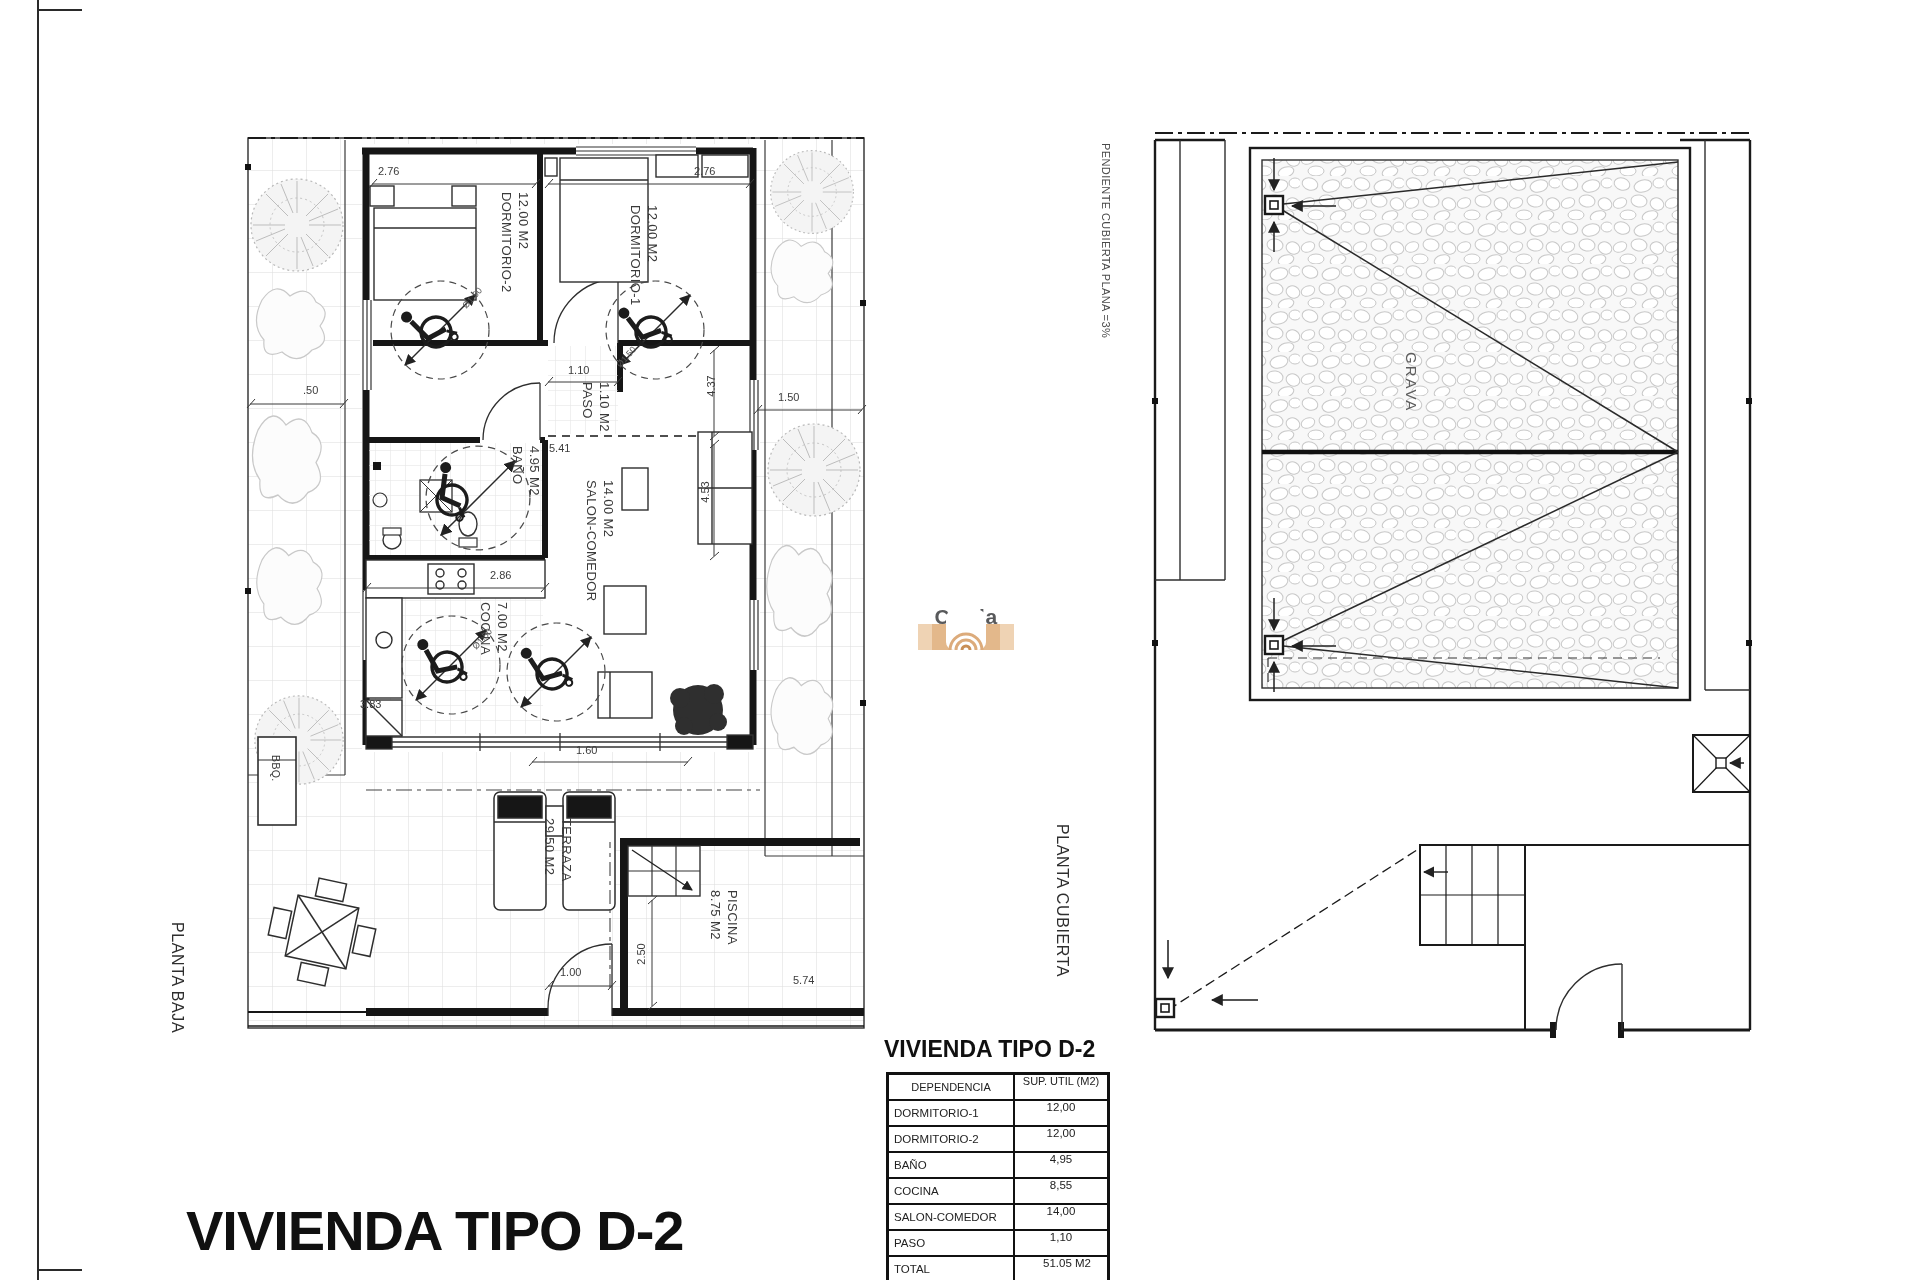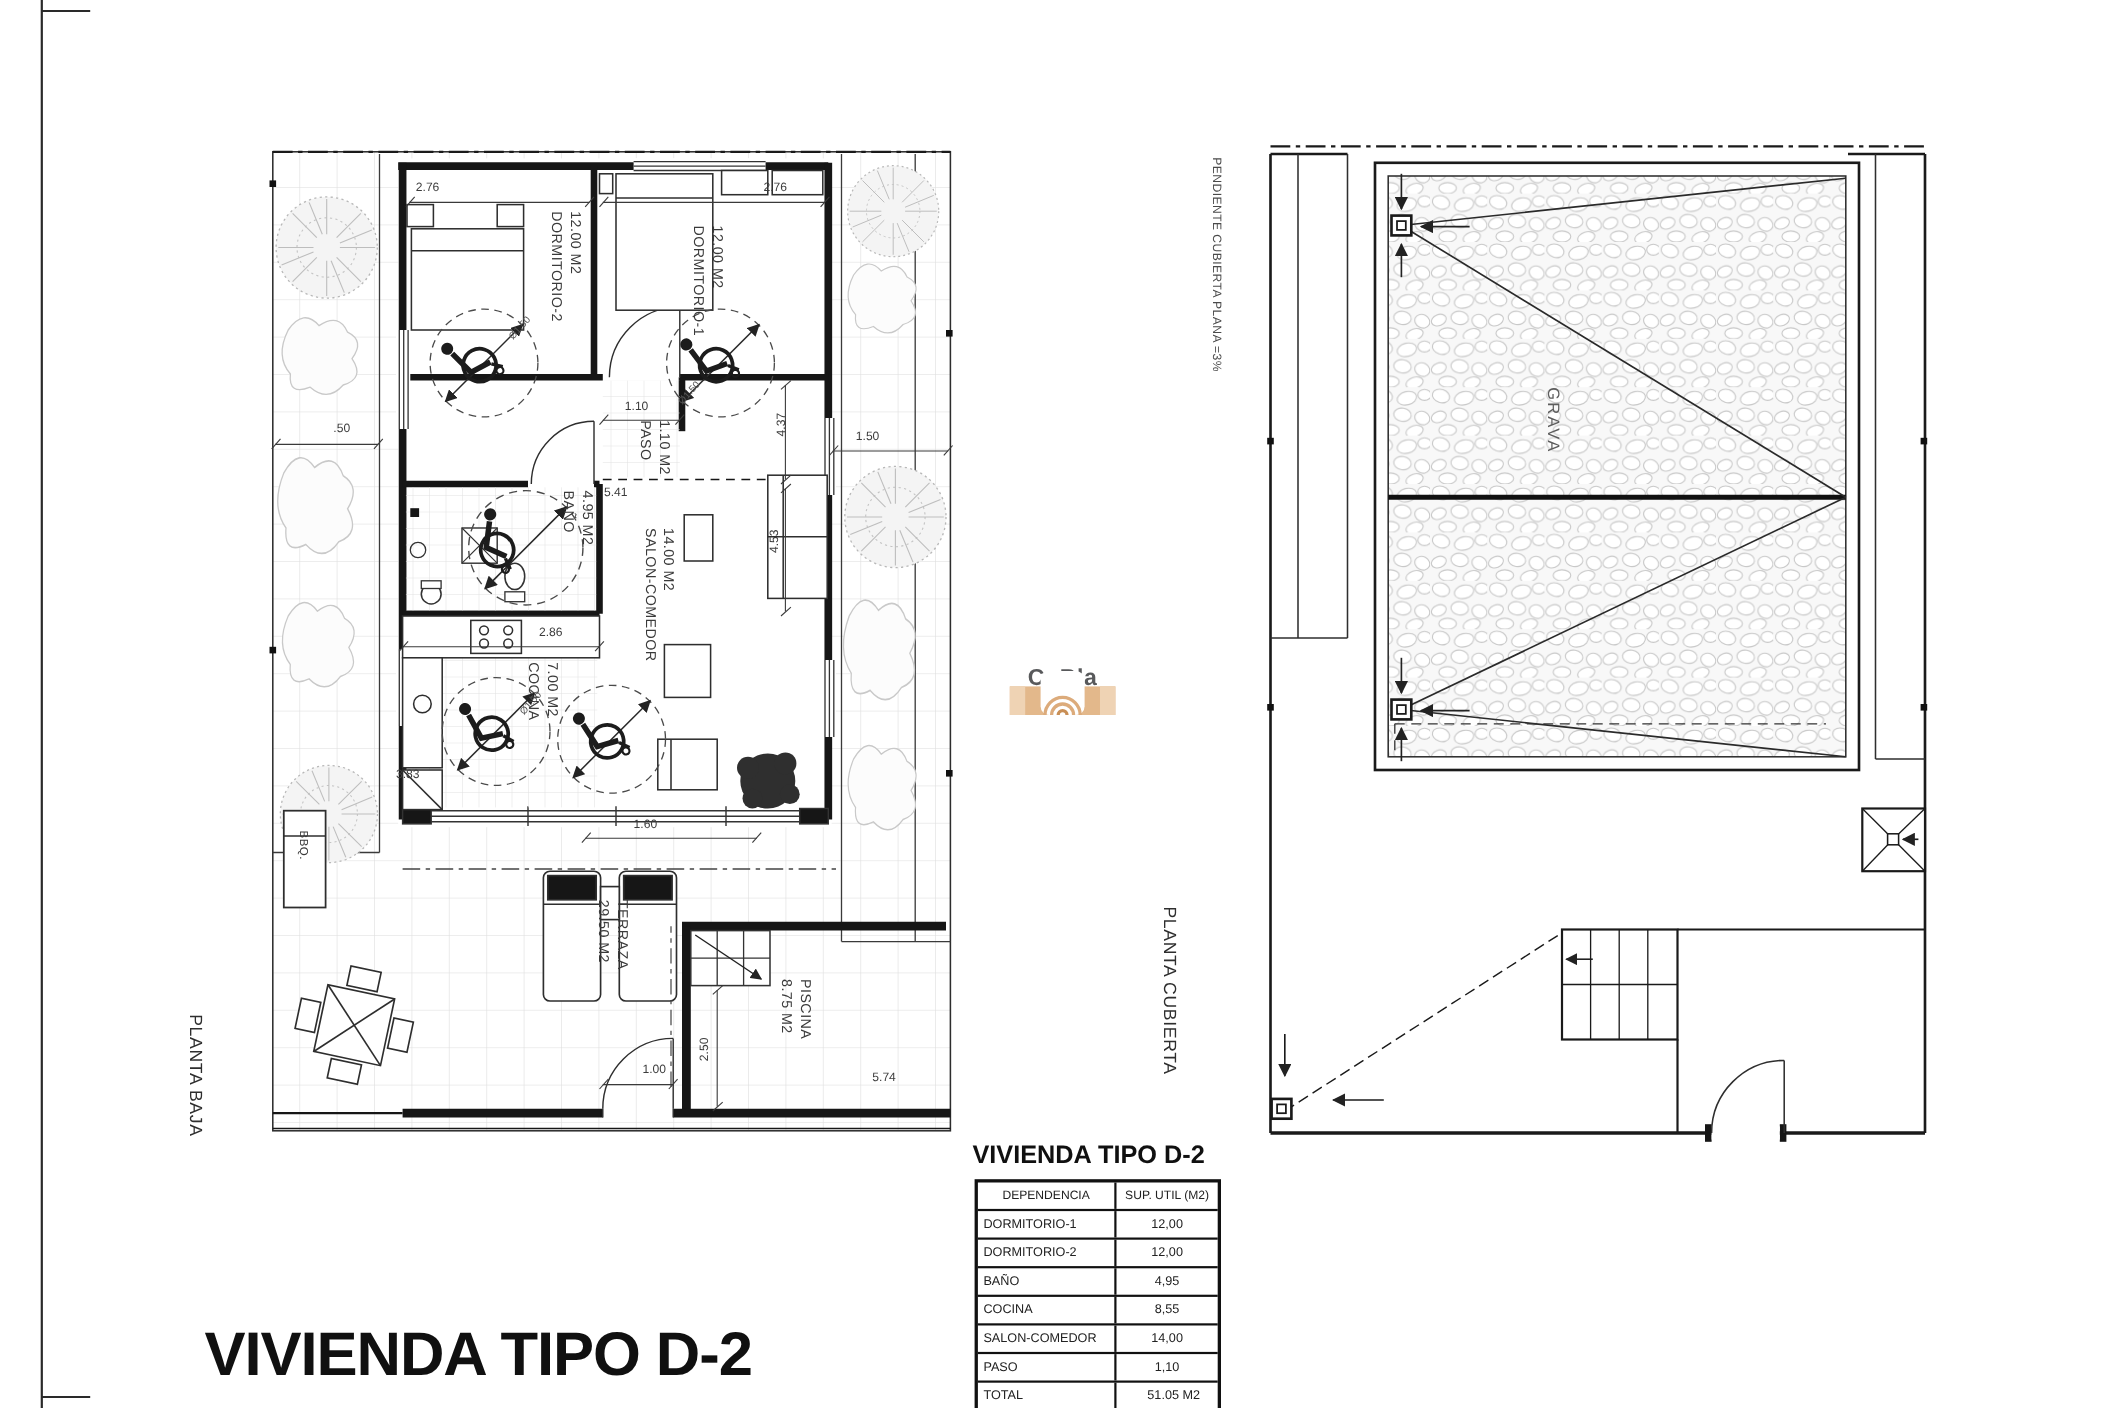--- a/index.html
+++ b/index.html
@@ -13,21 +13,21 @@
   .room-label span{display:block;}
   .dim{font-size:11px;color:#3c3c3c;white-space:nowrap;}
   .dim-rot{display:inline-block;transform:rotate(-90deg);transform-origin:center;}
   .tc-label{font-size:9px;color:#555;transform:rotate(-48deg);display:inline-block;}
   .side-label{font-size:16px;color:#2e2e2e;letter-spacing:.6px;}
   .note-label{font-size:11px;color:#4a4a4a;letter-spacing:.4px;}
   .grava{font-size:15px;color:#5d5d5d;letter-spacing:2px;}
   .main-title{font-size:56px;font-weight:700;letter-spacing:-1px;color:#101010;white-space:nowrap;}
   .tbl-title{font-size:23px;font-weight:700;color:#101010;white-space:nowrap;}
   .tbl{border:3px solid #111;width:218px;background:#fff;}
-  .tbl-row{display:flex;border-bottom:2px solid #111;height:24px;align-items:center;font-size:11.5px;color:#222;}
+  .tbl-row{display:flex;border-bottom:2px solid #111;height:24px;font-size:11.5px;color:#222;}
   .tbl-row:last-child{border-bottom:none;gap:12px;}
   .tbl .c1{width:126px;border-right:2px solid #111;height:100%;display:flex;align-items:center;padding-left:5px;box-sizing:border-box;}
   .tbl .c2{flex:1;text-align:center;}
   .logo{width:100px;text-align:center;}
   .logo .brand{font-size:21px;font-weight:700;color:#58595b;letter-spacing:.5px;line-height:1;}
   .logo .sub{font-size:13px;color:#dcab7b;letter-spacing:2px;line-height:1.2;}
 </style>
 </head>
 <body>
 
@@ -485,21 +485,21 @@
 <span class="abs dim" style="left:694px;top:165px;">2.76</span>
 <span class="abs dim" style="left:568px;top:364px;">1.10</span>
 <span class="abs dim" style="left:549px;top:442px;">5.41</span>
 <span class="abs dim" style="left:490px;top:569px;">2.86</span>
 <span class="abs dim dim-rot" style="left:700px;top:380px;">4.37</span>
 <span class="abs dim dim-rot" style="left:694px;top:486px;">4.53</span>
 <span class="abs dim" style="left:303px;top:384px;">.50</span>
 <span class="abs dim" style="left:778px;top:391px;">1.50</span>
 <span class="abs dim" style="left:360px;top:698px;">3.83</span>
 <span class="abs dim" style="left:576px;top:744px;">1.60</span>
-<span class="abs dim" style="left:560px;top:966px;padding-left:24px;">1.00</span>
+<span class="abs dim" style="left:560px;top:966px;">1.00</span>
 <span class="abs dim dim-rot" style="left:630px;top:948px;">2.50</span>
 <span class="abs dim" style="left:793px;top:974px;">5.74</span>
 <span class="abs tc-label" style="left:460px;top:293px;">Ø1.50</span>
 <span class="abs tc-label" style="left:614px;top:352px;">Ø1.50</span>
 <span class="abs tc-label" style="left:470px;top:634px;">Ø1.50</span>
 
 <div class="abs logo" style="left:916px;top:606px;">
   <svg width="100" height="48">
     <rect x="2" y="18" width="96" height="26" fill="#e3b88b"></rect>
     <rect x="2" y="18" width="14" height="26" fill="#efd3b4"></rect>

